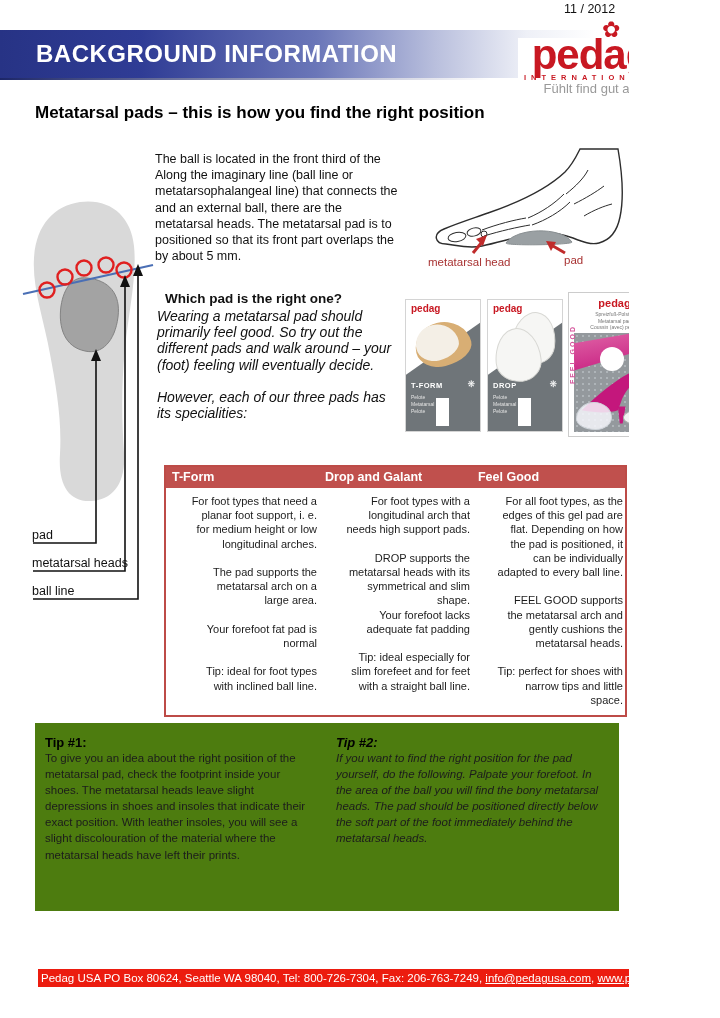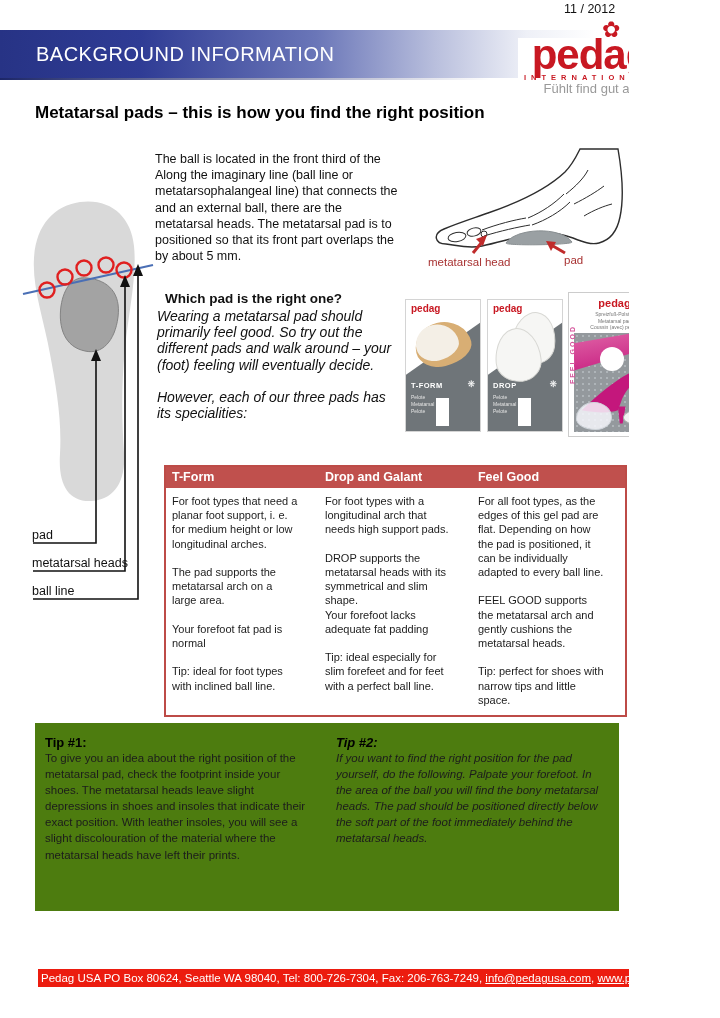--- a/index.html
+++ b/index.html
@@ -7,21 +7,21 @@
         font-family:"Liberation Sans", sans-serif;color:#111;}
 
   .date{position:absolute;left:564px;top:2px;font-size:12.5px;color:#111;}
 
   
   .banner{position:absolute;left:0;top:30px;width:702px;height:48px;
     background:linear-gradient(to right,#273385 0%,#2f3c95 20%,#6a76b8 45%,#b9bfdd 62%,#eef0f7 75%,#ffffff 85%);}
   .banner::after{content:"";position:absolute;left:0;bottom:-2px;height:2px;width:70%;
     background:linear-gradient(to right,#1c2668,rgba(28,38,104,0));}
   .banner-title{position:absolute;left:36px;top:50%;transform:translateY(-50%);
-    color:#fff;font-weight:normal;font-size:20px;letter-spacing:.5px;white-space:nowrap;}
+    color:#fff;font-weight:bold;font-size:24px;letter-spacing:.5px;white-space:nowrap;}
 
   
   .logo{position:absolute;left:518px;top:38px;width:146px;background:#fff;}
   .logo-word{display:block;text-align:center;font-size:42px;font-weight:bold;color:#c81822;
     line-height:34px;letter-spacing:-1px;}
   .logo-flower{position:absolute;left:84px;top:-18px;color:#c81822;font-size:22px;line-height:20px;}
   .logo-reg{position:absolute;right:2px;top:-6px;color:#c81822;font-size:10px;}
   .logo-sub{display:block;color:#c81822;font-size:7.5px;font-weight:bold;letter-spacing:5px;
     padding-left:6px;margin-top:1px;white-space:nowrap;}
   .tagline{position:absolute;left:522px;top:81px;width:140px;text-align:center;color:#999;font-size:13px;}
@@ -82,21 +82,21 @@
   .feel-vertical{position:absolute;left:0;top:32px;writing-mode:vertical-rl;transform:rotate(180deg);
     color:#d5559c;font-size:7px;font-weight:bold;letter-spacing:2px;z-index:3;}
 
   
   .info-table{position:absolute;left:164px;top:465px;width:463px;border:2px solid #bd4b47;box-sizing:border-box;}
   .t-head{display:flex;background:#c0504d;}
   .t-head .t-h{width:33.33%;box-sizing:border-box;color:#fff;font-weight:bold;font-size:12.5px;
     padding:3px 2px 4px 6px;}
   .t-body{display:flex;background:#fff;}
   .t-body .t-c{width:33.33%;box-sizing:border-box;padding:6px 2px 8px 6px;font-size:11px;
-    line-height:14.2px;white-space:pre-line;color:#1c1c1c;}
+    line-height:14.2px;white-space:pre-line;color:#1c1c1c;text-align:right;}
 
   
   .tips{position:absolute;left:35px;top:723px;width:584px;height:188px;background:#4d7c0f;}
   .tip{position:absolute;top:12px;}
   .tip1{left:10px;width:300px;}
   .tip2{left:301px;width:300px;font-style:italic;}
   .tip-heading{margin:0;font-size:13px;font-weight:bold;color:#000;}
   .tip-body{margin-top:0;font-size:11.5px;line-height:16.1px;white-space:pre-line;color:#1c1c1c;}
 
   
@@ -268,21 +268,21 @@
 
 DROP supports the
 metatarsal heads with its
 symmetrical and slim
 shape.
 Your forefoot lacks
 adequate fat padding
 
 Tip: ideal especially for
 slim forefeet and for feet
-with a perfect ball line.</div>
+with a straight ball line.</div>
       <div class="t-c">For all foot types, as the
 edges of this gel pad are
 flat. Depending on how
 the pad is positioned, it
 can be individually
 adapted to every ball line.
 
 FEEL GOOD supports
 the metatarsal arch and
 gently cushions the

